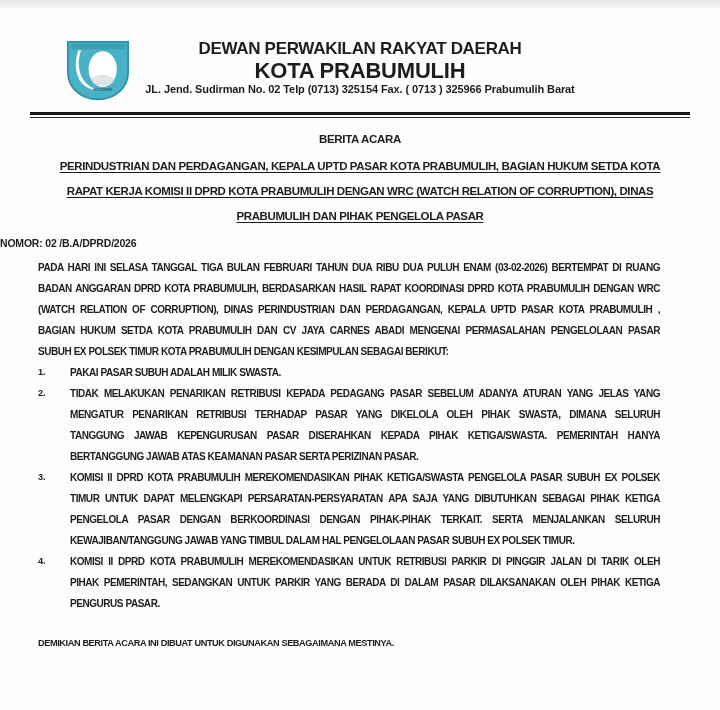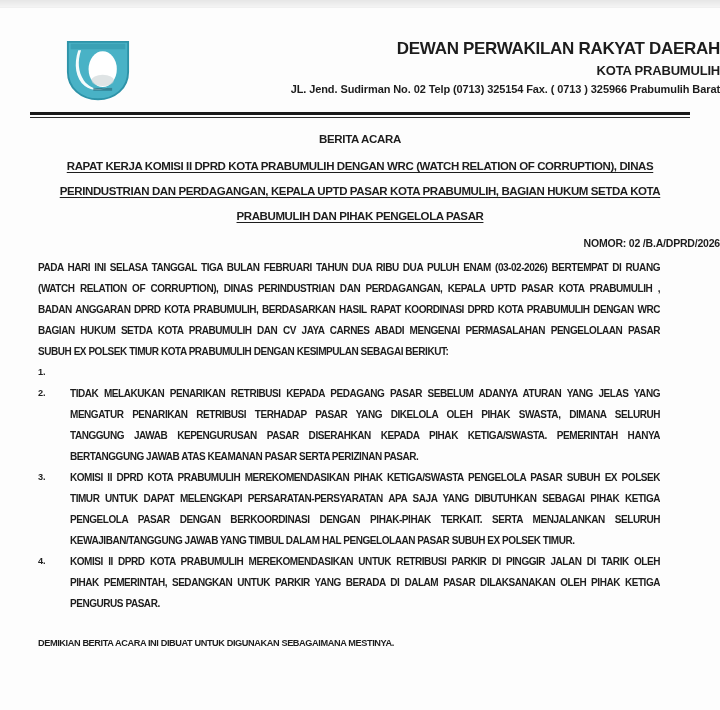--- a/index.html
+++ b/index.html
@@ -13,23 +13,23 @@
     color:#1d1d1d;
   }
   .scan-strip {
     height:7px;
     background:linear-gradient(#e6e6e6,#f4f4f4);
     border-bottom:1px solid #f0f0f0;
   }
   
   .header { position:relative; margin-top:31px; height:66px; }
   .logo { position:absolute; left:62px; top:0; width:72px; height:64px; }
-  .header-text { text-align:right; }
+  .header-text { text-align:center; }
   .org1 { font-size:17px; line-height:20px; letter-spacing:-0.3px; }
-  .org2 { font-size:13px; line-height:19px; margin-top:2px; letter-spacing:-0.2px; }
+  .org2 { font-size:22px; line-height:19px; margin-top:2px; letter-spacing:-0.2px; }
   .address { font-size:11px; line-height:12px; margin-top:3px; letter-spacing:-0.1px; }
   .rule {
     margin:7px 30px 0 30px;
     height:2px;
     border-top:3.5px solid #1a1a1a;
     border-bottom:1.5px solid #2a2a2a;
   }
   
   .doc-heading {
     margin-top:14px;
@@ -41,21 +41,21 @@
   .doc-title { margin:8px 18px 0 18px; }
   .title-line {
     text-align:center;
     font-size:11.5px; line-height:25px;
     letter-spacing:-0.4px;
     text-decoration:underline;
     text-underline-offset:2px;
   }
   .number-line {
     margin-top:3px;
-    text-align:right;
+    text-align:left;
     font-size:10.5px; line-height:22px;
     letter-spacing:-0.2px;
   }
   
   .opening { margin:3px 60px 0 38px; }
   .jline {
     font-size:10px; line-height:21px;
     letter-spacing:-0.45px;
     text-align:justify;
     text-align-last:justify;
@@ -93,40 +93,41 @@
       <div class="org2">KOTA PRABUMULIH</div>
       <div class="address">JL. Jend. Sudirman No. 02 Telp (0713) 325154 Fax. ( 0713 ) 325966 Prabumulih Barat</div>
     </div>
   </div>
 
   <div class="rule"></div>
 
   <div class="doc-heading">BERITA ACARA</div>
 
   <div class="doc-title">
+    <div class="title-line">PERINDUSTRIAN DAN PERDAGANGAN, KEPALA UPTD PASAR KOTA PRABUMULIH, BAGIAN HUKUM SETDA KOTA</div>
     <div class="title-line">RAPAT KERJA KOMISI II DPRD KOTA PRABUMULIH DENGAN WRC (WATCH RELATION OF CORRUPTION), DINAS</div>
-    <div class="title-line">PERINDUSTRIAN DAN PERDAGANGAN, KEPALA UPTD PASAR KOTA PRABUMULIH, BAGIAN HUKUM SETDA KOTA</div>
     <div class="title-line">PRABUMULIH DAN PIHAK PENGELOLA PASAR</div>
   </div>
 
   <div class="number-line">NOMOR: 02 /B.A/DPRD/2026</div>
 
   <div class="opening">
     <div class="jline">PADA HARI INI SELASA TANGGAL TIGA BULAN FEBRUARI TAHUN DUA RIBU DUA PULUH ENAM (03-02-2026) BERTEMPAT DI RUANG</div>
+    <div class="jline">BADAN ANGGARAN DPRD KOTA PRABUMULIH, BERDASARKAN HASIL RAPAT KOORDINASI DPRD KOTA PRABUMULIH DENGAN WRC</div>
     <div class="jline">(WATCH RELATION OF CORRUPTION), DINAS PERINDUSTRIAN DAN PERDAGANGAN, KEPALA UPTD PASAR KOTA PRABUMULIH ,</div>
-    <div class="jline">BADAN ANGGARAN DPRD KOTA PRABUMULIH, BERDASARKAN HASIL RAPAT KOORDINASI DPRD KOTA PRABUMULIH DENGAN WRC</div>
     <div class="jline">BAGIAN HUKUM SETDA KOTA PRABUMULIH DAN CV JAYA CARNES ABADI MENGENAI PERMASALAHAN PENGELOLAAN PASAR</div>
     <div class="jline end">SUBUH EX POLSEK TIMUR KOTA PRABUMULIH DENGAN KESIMPULAN SEBAGAI BERIKUT:</div>
   </div>
 
   <div class="list">
 
     <div class="item">
       <div class="num">1.</div>
       <div class="itext">
+        <div class="jline end">PAKAI PASAR SUBUH ADALAH MILIK SWASTA.</div>
       </div>
     </div>
 
     <div class="item">
       <div class="num">2.</div>
       <div class="itext">
         <div class="jline">TIDAK MELAKUKAN PENARIKAN RETRIBUSI KEPADA PEDAGANG PASAR SEBELUM ADANYA ATURAN YANG JELAS YANG</div>
         <div class="jline">MENGATUR PENARIKAN RETRIBUSI TERHADAP PASAR YANG DIKELOLA OLEH PIHAK SWASTA, DIMANA SELURUH</div>
         <div class="jline">TANGGUNG JAWAB KEPENGURUSAN PASAR DISERAHKAN KEPADA PIHAK KETIGA/SWASTA. PEMERINTAH HANYA</div>
         <div class="jline end">BERTANGGUNG JAWAB ATAS KEAMANAN PASAR SERTA PERIZINAN PASAR.</div>

